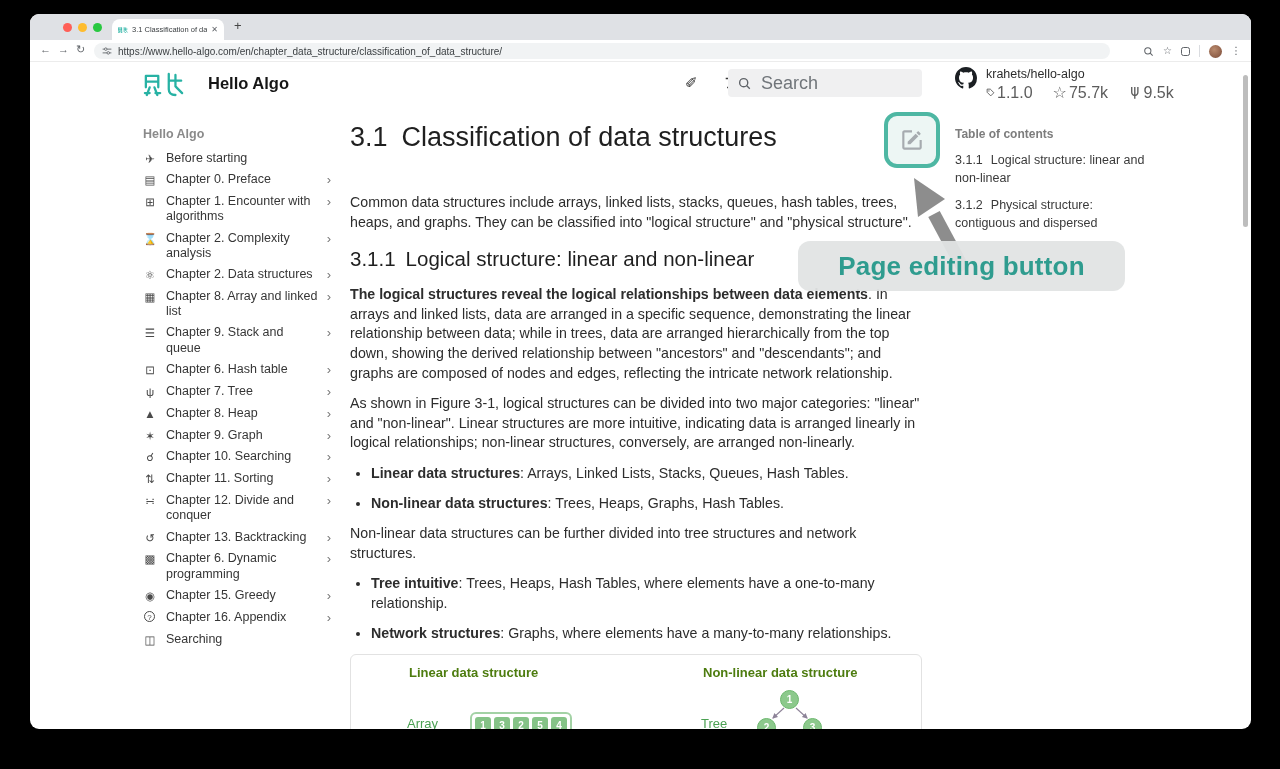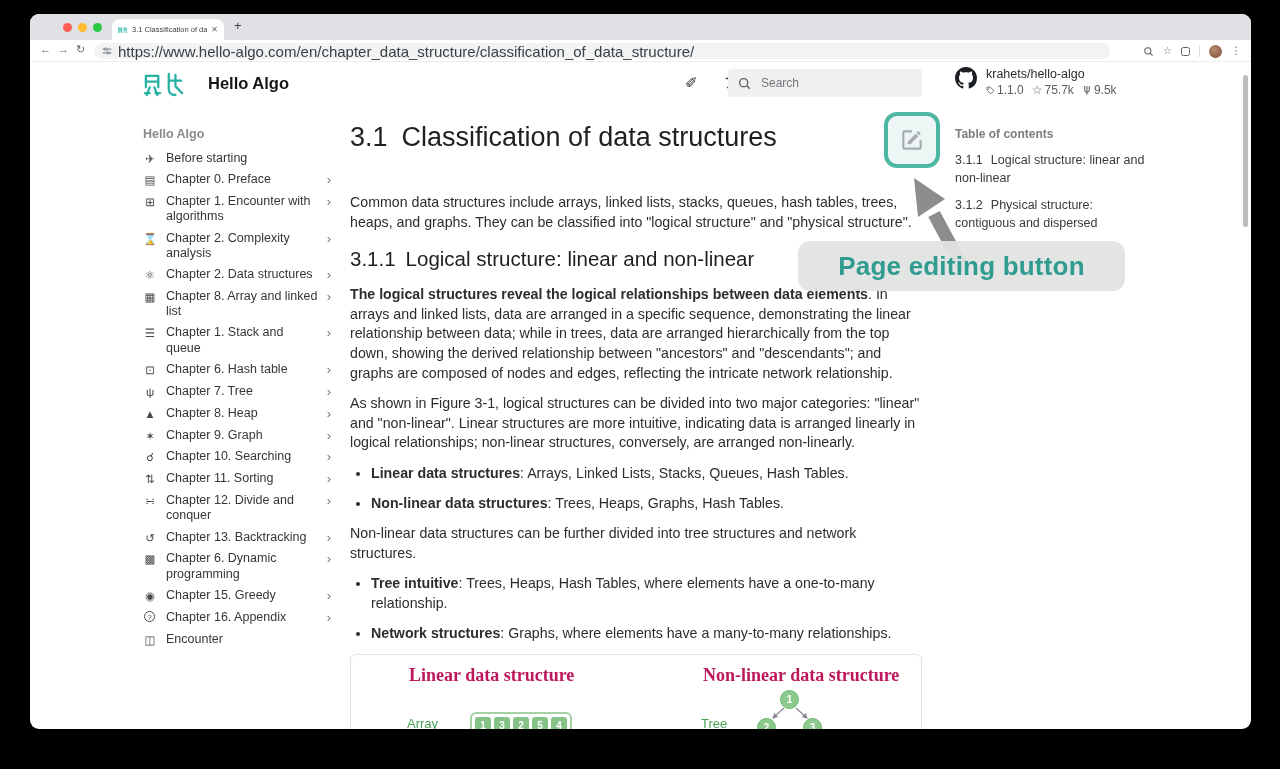--- a/index.html
+++ b/index.html
@@ -22,39 +22,39 @@
   .tab { position:absolute; left:82px; top:5px; width:112px; height:21px; background:#fff;
          border-radius:8px 8px 0 0; display:flex; align-items:center; padding:0 6px; gap:4px; }
   .tab-fav { width:10px; height:10px; flex:none; }
   .tab-title { font-size:7.5px; color:#3c4043; white-space:nowrap; overflow:hidden; flex:1; }
   .tab-close { font-size:8px; color:#5f6368; flex:none; }
   .newtab { position:absolute; left:204px; top:4px; font-size:13px; color:#454545; }
   .toolbar { height:22px; background:#fff; position:relative; border-bottom:1px solid #ececec; }
   .nav-ic { position:absolute; top:3px; font-size:11px; color:#5f6368; }
   .urlbar { position:absolute; left:64px; top:3px; width:1016px; height:16px; background:#f1f3f4;
             border-radius:8px; display:flex; align-items:center; padding:0 8px; gap:6px; }
-  .url-text { font-size:15px; color:#3c4043; white-space:nowrap; overflow:hidden; }
+  .url-text { font-size:10px; color:#3c4043; white-space:nowrap; overflow:hidden; }
   .chrome-right { position:absolute; right:10px; top:3px; display:flex; align-items:center; gap:9px; height:16px; }
   .chrome-right .ic { font-size:10px; color:#5f6368; line-height:16px; }
   .vsep { width:1px; height:12px; background:#dadce0; }
   .avatar { width:13px; height:13px; border-radius:50%; background:radial-gradient(circle at 40% 35%, #b98a6d, #7a4a37); }
   .boxic { width:9px; height:9px; border:1.3px solid #5f6368; border-radius:2.5px; }
   
   .site-header { position:absolute; left:0; top:48px; width:100%; height:44px; background:#fff; }
   .logo { position:absolute; left:113px; top:10px; }
   .site-title { position:absolute; left:178px; top:12px; font-size:16.5px; font-weight:bold; color:#161616; }
   .hdr-ic { position:absolute; top:12px; font-size:15px; color:#333; }
   .searchbox { position:absolute; left:698px; top:7px; width:194px; height:28px; background:#f0f0f1;
                border-radius:4px; display:flex; align-items:center; padding:0 10px; gap:8px; }
-  .searchbox input { border:none; background:transparent; outline:none; font-size:12px;
+  .searchbox input { border:none; background:transparent; outline:none; font-size:18px;
                      color:#a21caf; width:140px; font-family:"Liberation Sans",sans-serif; }
   .searchbox input::placeholder { color:#70757a; }
   .repo { position:absolute; left:925px; top:5px; display:flex; gap:9px; align-items:flex-start; }
   .repo-name { font-size:12.5px; color:#2d2d2d; }
-  .repo-meta { font-size:12px; color:#5c5c5c; margin-top:2px; display:flex; gap:8px; align-items:center; }
+  .repo-meta { font-size:16px; color:#5c5c5c; margin-top:2px; display:flex; gap:20px; align-items:center; }
   .repo-meta .m { display:flex; align-items:center; gap:2px; }
   .flip { display:inline-block; transform:rotate(180deg); }
   
   .sidebar { position:absolute; left:113px; top:113px; width:188px; }
   .sb-title { font-size:12.5px; font-weight:bold; color:#8a8a8a; margin-bottom:10px; }
   .sb-item { display:flex; gap:9px; margin-bottom:6px; font-size:12.5px; color:#363636;
              line-height:1.22; align-items:flex-start; cursor:pointer; }
   .sb-ic { width:14px; font-size:11.5px; color:#4a4a4a; flex:none; text-align:center; padding-top:1px; }
   .sb-ic.circled { width:11px; height:11px; border:1px solid #4a4a4a; border-radius:50%;
                    font-size:8px; line-height:10px; margin:1px 2px 0 1px; }
@@ -64,21 +64,21 @@
   .main { position:absolute; left:320px; top:92px; width:572px; color:#2d2d2d; }
   .main h1 { font-size:27px; font-weight:normal; color:#1f1f1f; margin:16px 0 40px; }
   .main h1 .num { margin-right:14px; }
   .main h2 { font-size:20.5px; font-weight:normal; color:#1f1f1f; margin:15px 0 14px; }
   .main h2 .num { margin-right:10px; }
   .main p { font-size:14.2px; line-height:1.38; margin:0 0 11px; }
   .main ul { margin:4px 0 11px; padding-left:21px; }
   .main li { font-size:14.2px; line-height:1.38; margin-bottom:10px; }
   
   .figure { margin-top:10px; border:1px solid #e2e2e2; border-radius:6px; height:160px; position:relative; background:#fff; }
-  .fig-title { position:absolute; font-size:18px; font-weight:bold; color:#be185d;font-family:Liberation Serif, serif; }
+  .fig-title { position:absolute; font-size:13px; font-weight:bold; color:#4d7c0f; }
   .fig-label { position:absolute; font-size:13px; font-weight:normal; color:#4ba153; }
   .arraybox { position:absolute; left:119px; top:57px; display:flex; gap:3px; padding:3px;
               border:2px solid #a3d2a5; border-radius:6px; background:#fff; }
   .acell { width:16px; height:16px; background:#85c387; border-radius:3px; color:#fff;
            font-size:10px; font-weight:bold; display:flex; align-items:center; justify-content:center; }
   .tnode { position:absolute; width:19px; height:19px; border-radius:50%; background:#8cc98c;
            border:1.5px solid #6db86f; color:#fff; font-size:10px; font-weight:bold;
            display:flex; align-items:center; justify-content:center; }
   .tree-edges { position:absolute; left:0; top:0; pointer-events:none; }
   
@@ -224,21 +224,21 @@
       <span class="sb-label">Chapter 2. Data structures</span>
       <span class="sb-chev">›</span>
     </div>
     <div class="sb-item">
       <span class="sb-ic">▦</span>
       <span class="sb-label">Chapter 8. Array and linked list</span>
       <span class="sb-chev">›</span>
     </div>
     <div class="sb-item">
       <span class="sb-ic">☰</span>
-      <span class="sb-label">Chapter 1. Stack and queue</span>
+      <span class="sb-label">Chapter 9. Stack and queue</span>
       <span class="sb-chev">›</span>
     </div>
     <div class="sb-item">
       <span class="sb-ic">⊡</span>
       <span class="sb-label">Chapter 6. Hash table</span>
       <span class="sb-chev">›</span>
     </div>
     <div class="sb-item">
       <span class="sb-ic">ψ</span>
       <span class="sb-label">Chapter 7. Tree</span>
@@ -284,21 +284,21 @@
       <span class="sb-label">Chapter 15. Greedy</span>
       <span class="sb-chev">›</span>
     </div>
     <div class="sb-item">
       <span class="sb-ic circled">?</span>
       <span class="sb-label">Chapter 16. Appendix</span>
       <span class="sb-chev">›</span>
     </div>
     <div class="sb-item">
       <span class="sb-ic">◫</span>
-      <span class="sb-label">Encounter</span>
+      <span class="sb-label">Searching</span>
     </div>
   </nav>
 
   <main class="main">
     <h1>
       <span class="num">3.1</span><span>Classification of data structures</span>
     </h1>
     <p>Common data structures include arrays, linked lists, stacks, queues, hash tables, trees, heaps, and graphs. They can be classified into "logical structure" and "physical structure".</p>
     <h2>
       <span class="num">3.1.1</span><span>Logical structure: linear and non-linear</span>

